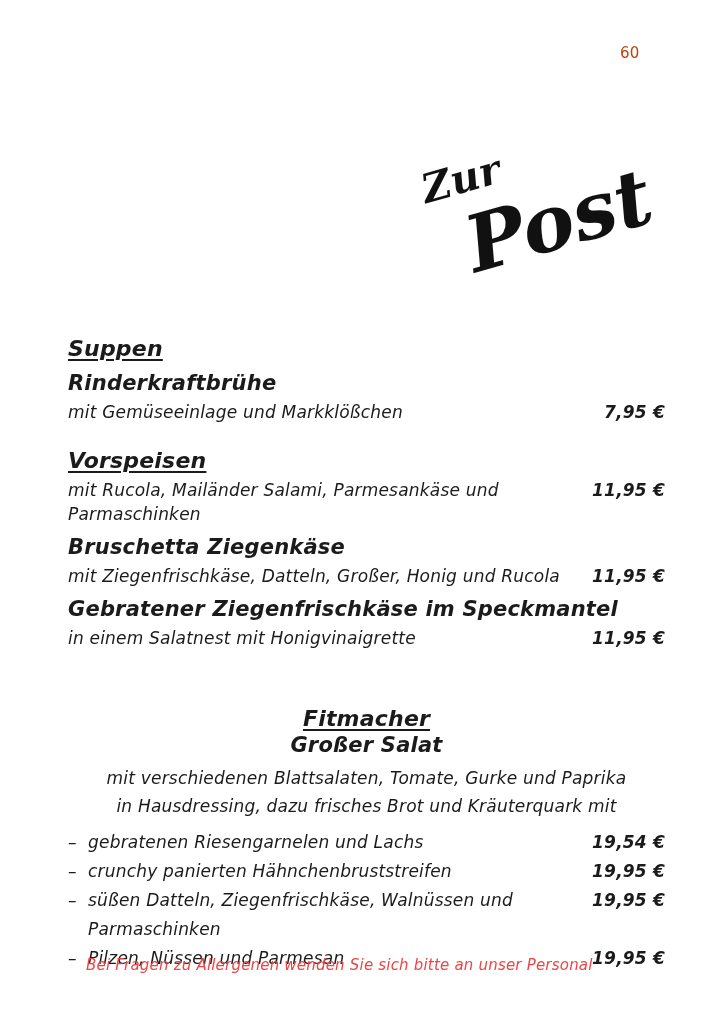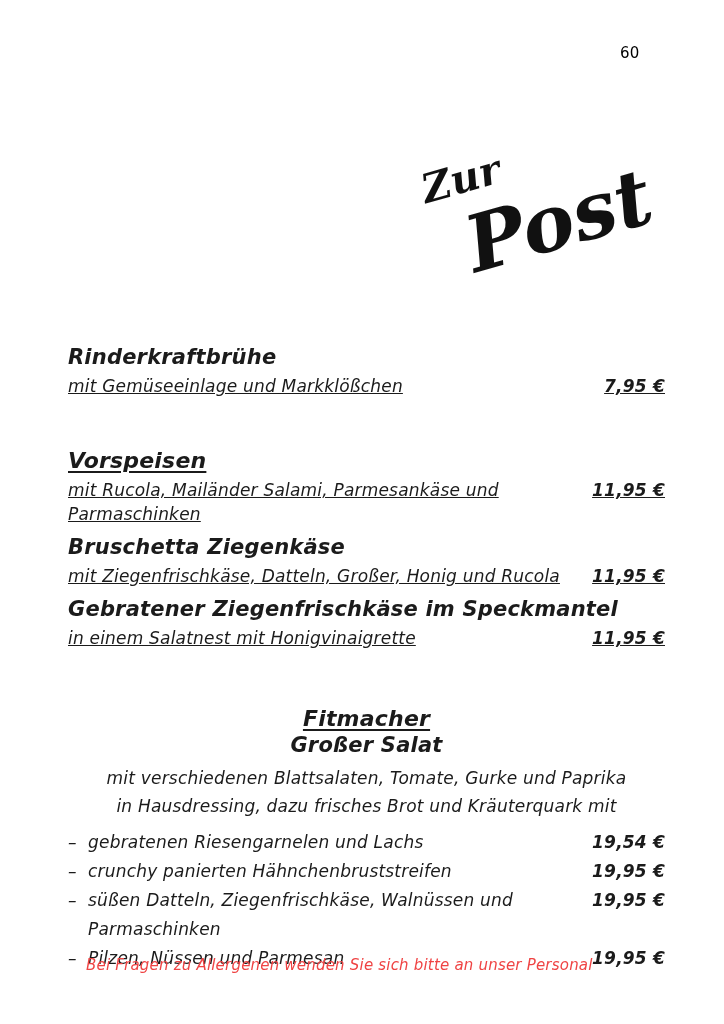--- a/index.html
+++ b/index.html
@@ -19,21 +19,21 @@
     letter-spacing: 0.2px;
   }
 
   
   .page-number {
     position: absolute;
     top: 44px;
     left: 620px;
     font-style: normal;
     font-size: 15px;
-    color: #000000;
+    color: #c2410c;
     font-family: "DejaVu Sans", sans-serif;
   }
 
   
   .logo {
     position: absolute;
     top: 112px;
     left: 418px;
     width: 235px;
     height: 180px;
@@ -71,21 +71,20 @@
     line-height: 26px;
     margin-top: 8px;
   }
   .dish-row {
     display: flex;
     justify-content: space-between;
     align-items: baseline;
     font-size: 17px;
     line-height: 24px;
     margin-top: 4px;
-    text-decoration: underline;
   }
   .dish-desc { text-align: left; }
   .dish-price {
     font-weight: bold;
     font-size: 17px;
     white-space: nowrap;
     margin-left: 16px;
   }
 
   
@@ -138,20 +137,21 @@
   <div class="logo">
     <svg width="235" height="180" viewBox="0 0 235 180">
       <g transform="rotate(-16 115 90)">
         <text class="logo-text" x="12" y="62" font-size="40">Zur</text>
         <text class="logo-text" x="40" y="142" font-size="78">Post</text>
       </g>
     </svg>
   </div>
 
   <div class="content-col sec-suppen">
+    <h2 class="section-title">Suppen</h2>
     <div>
       <div class="dish-name">Rinderkraftbrühe</div>
       <div class="dish-row">
         <span class="dish-desc">mit Gemüseeinlage und Markklößchen</span>
         <span class="dish-price">7,95 €</span>
       </div>
     </div>
   </div>
 
   <div class="content-col sec-vorspeisen">

